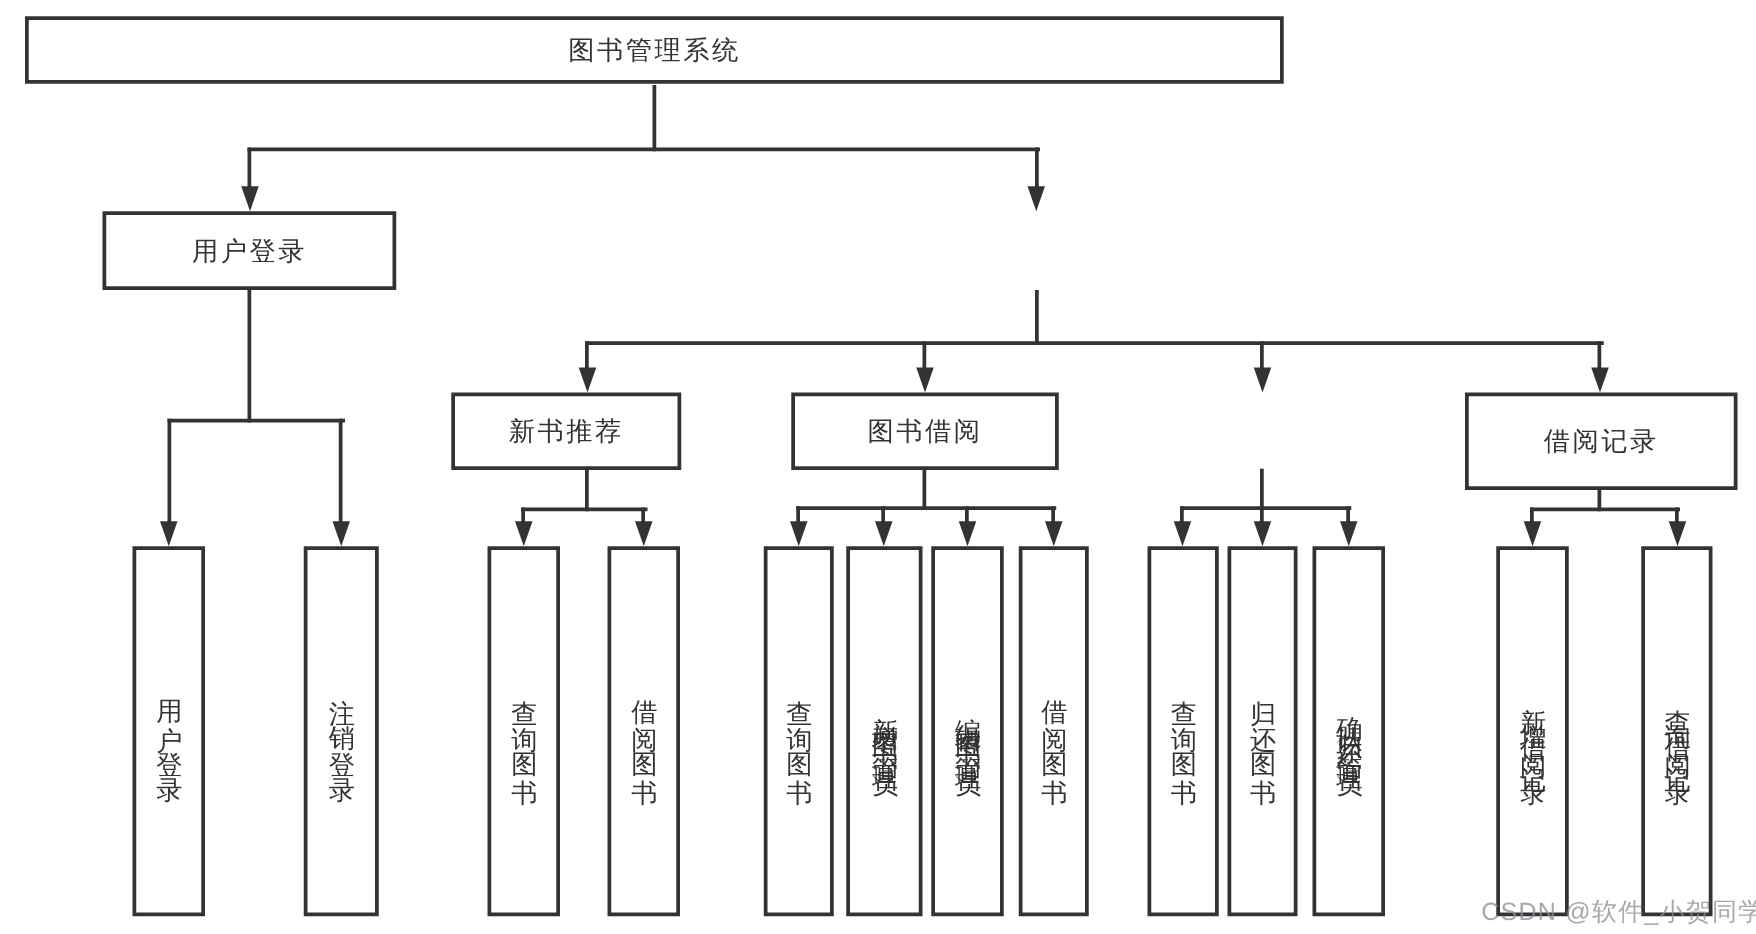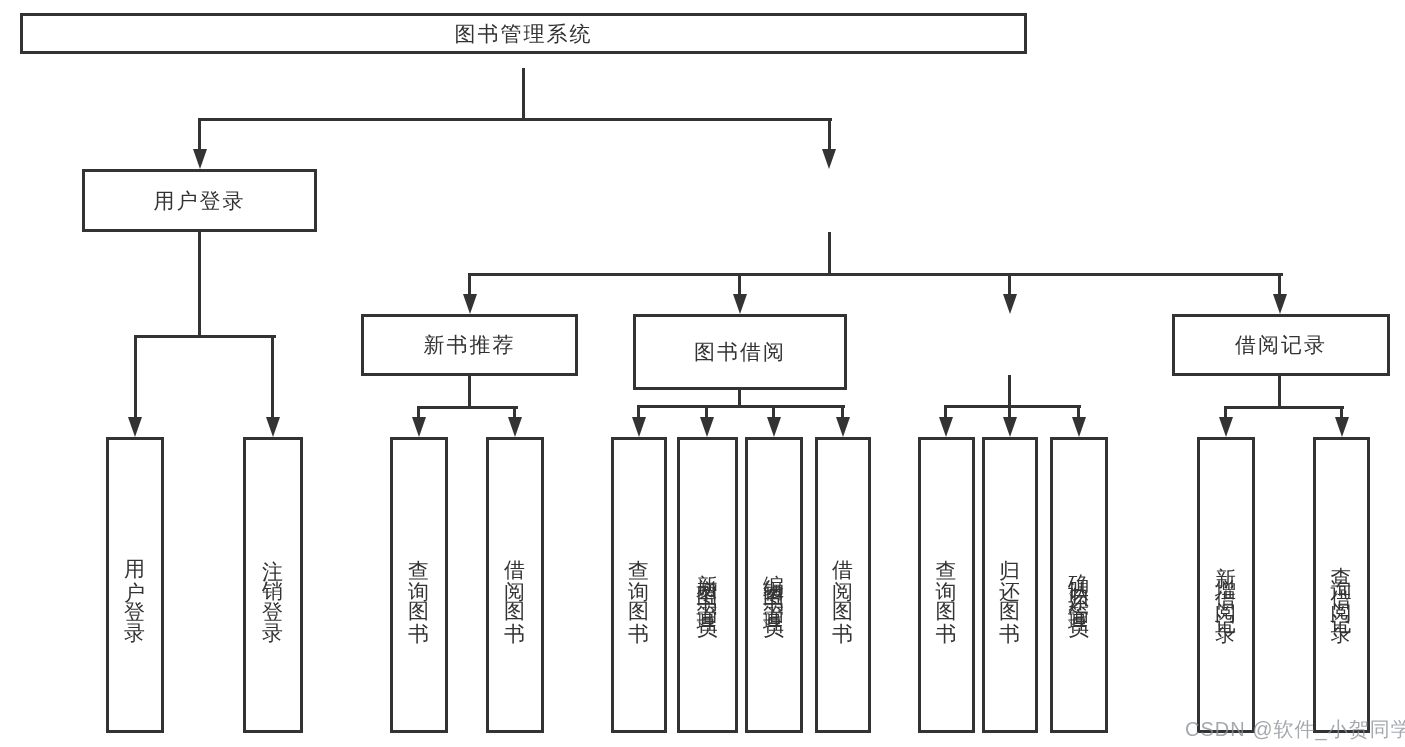--- a/index.html
+++ b/index.html
@@ -119,39 +119,39 @@
   <div class="arrow" style="left:1003px;top:417px;"></div>
   <div class="arrow" style="left:1072px;top:417px;"></div>
 
   <div class="vline" style="left:1278px;top:375px;height:34px;"></div>
   <div class="hline" style="left:1224px;top:406px;width:120px;"></div>
   <div class="vline" style="left:1224px;top:406px;height:13px;"></div>
   <div class="vline" style="left:1340px;top:406px;height:13px;"></div>
   <div class="arrow" style="left:1219px;top:417px;"></div>
   <div class="arrow" style="left:1335px;top:417px;"></div>
 
-  <div class="node" style="left:20px;top:13px;width:1007px;height:41px;">
+  <div class="node" style="left:20px;top:13px;width:1007px;height:54px;">
     <span>图书管理系统</span>
   </div>
 
   <div class="node" style="left:82px;top:169px;width:235px;height:63px;">
     <span>用户登录</span>
   </div>
 
 
-  <div class="node" style="left:361px;top:314px;width:217px;height:62px;font-family:Liberation Mono, monospace;">
+  <div class="node" style="left:361px;top:314px;width:184px;height:62px;font-family:Liberation Mono, monospace;">
     <span>新书推荐</span>
   </div>
 
-  <div class="node" style="left:633px;top:314px;width:214px;height:76px;">
+  <div class="node" style="left:633px;top:314px;width:214px;height:62px;">
     <span>图书借阅</span>
   </div>
 
 
-  <div class="node" style="left:1172px;top:314px;width:218px;height:62px;">
+  <div class="node" style="left:1172px;top:314px;width:218px;height:78px;">
     <span>借阅记录</span>
   </div>
 
   <div class="node leaf" style="left:106px;top:437px;width:58px;height:296px;">
     <span class="vtxt s4">用户登录</span>
   </div>
 
   <div class="node leaf" style="left:243px;top:437px;width:60px;height:296px;">
     <span class="vtxt s4">注销登录</span>
   </div>

